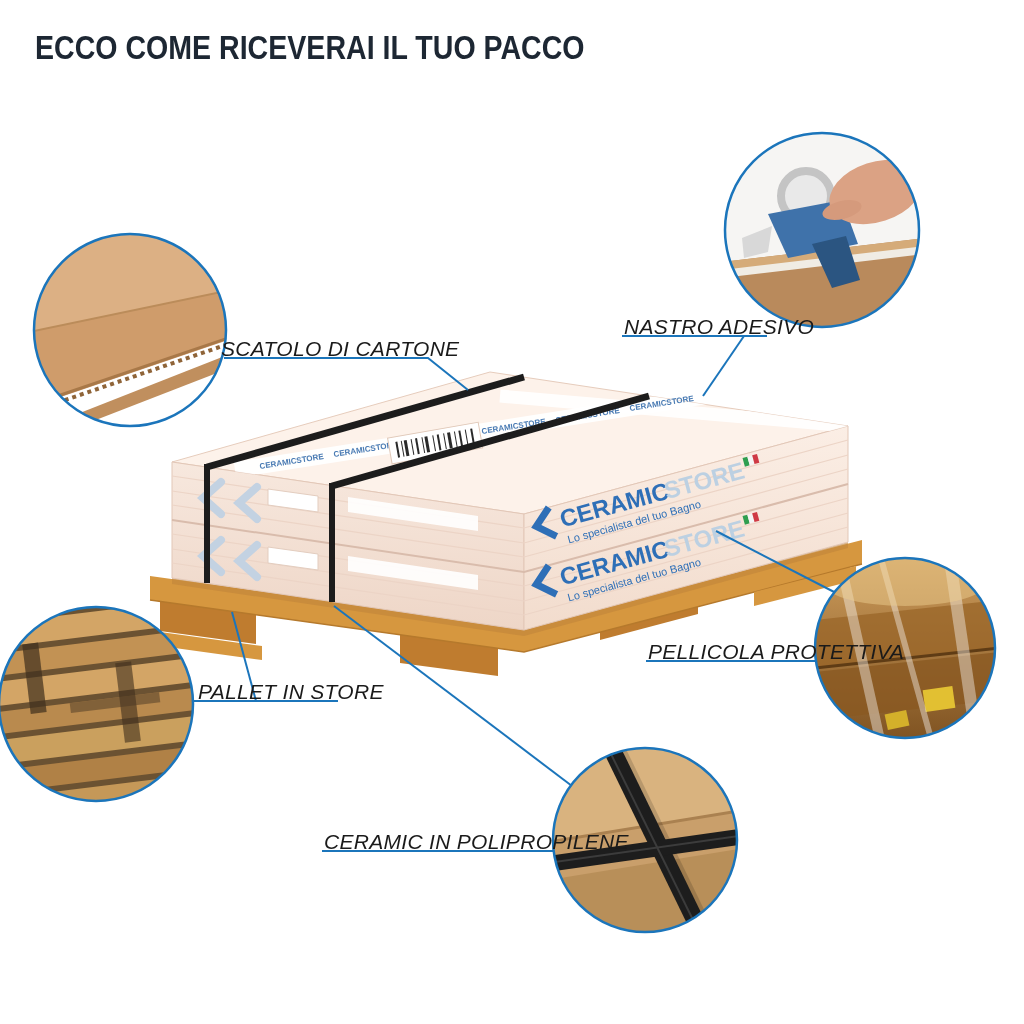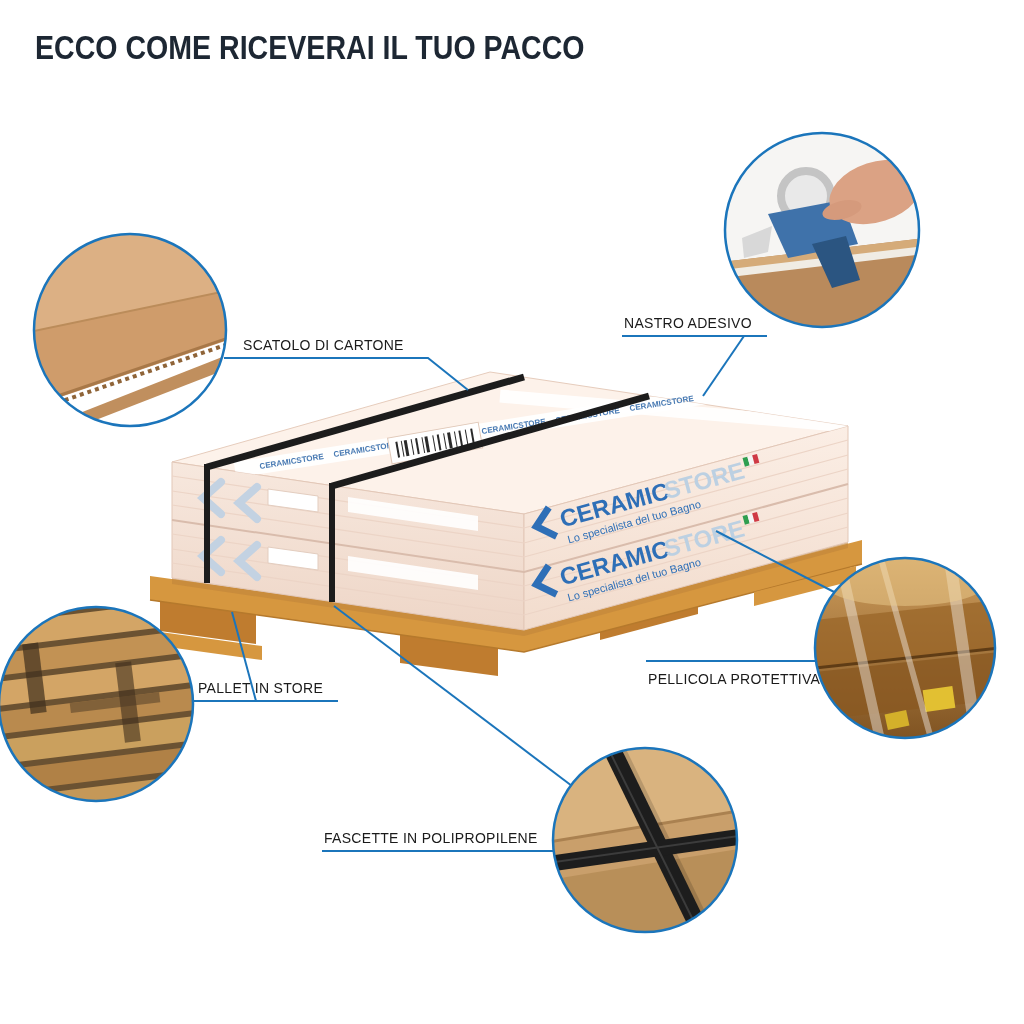--- a/index.html
+++ b/index.html
@@ -1,21 +1,21 @@
 <!DOCTYPE html>
 <html><head>
 <meta charset="utf-8">
 <style>
   html,body{margin:0;padding:0;background:#ffffff;}
   .stage{position:relative;width:1024px;height:1024px;background:#ffffff;overflow:hidden;
          font-family:"Liberation Sans",sans-serif;}
   .stage svg{position:absolute;left:0;top:0;}
   .title{position:absolute;left:35px;top:28px;font-size:34px;font-weight:bold;color:#1d2733;
          white-space:nowrap;transform:scaleX(.84);transform-origin:left top;letter-spacing:0;}
-  .callout-label{position:absolute;font-size:14px;color:#1a1a1a;white-space:nowrap;letter-spacing:.3px;}
+  .callout-label{position:absolute;font-size:21px;color:#1a1a1a;white-space:nowrap;letter-spacing:.3px;font-style:italic;}
 </style>
 </head>
 <body>
 
 <div class="stage">
 
 <svg width="1024" height="1024" viewBox="0 0 1024 1024">
   <defs>
     <clipPath id="clipTop">
           <polygon points="172,462 490,372 848,426 524,514"></polygon>
@@ -250,18 +250,18 @@
       <polygon points="548,856 745,828 745,844 548,872" fill="#1d1d1d"></polygon>
       <line x1="548" y1="863" x2="745" y2="835" stroke="#3c3c3c" stroke-width="2"></line>
       <line x1="610" y1="752" x2="700" y2="934" stroke="#3c3c3c" stroke-width="2"></line>
     </g>
     <circle cx="645" cy="840" r="92" fill="none" stroke="#1b75bb" stroke-width="2.5"></circle>
   </g>
 </svg>
 
   <div class="title">ECCO COME RICEVERAI IL TUO PACCO</div>
 
-  <div class="callout-label" style="left:243px;top:337px">SCATOLO DI CARTONE</div>
+  <div class="callout-label" style="left:221px;top:337px">SCATOLO DI CARTONE</div>
   <div class="callout-label" style="left:624px;top:315px">NASTRO ADESIVO</div>
-  <div class="callout-label" style="left:648px;top:671px">PELLICOLA PROTETTIVA</div>
+  <div class="callout-label" style="left:648px;top:640px">PELLICOLA PROTETTIVA</div>
   <div class="callout-label" style="left:198px;top:680px">PALLET IN STORE</div>
-  <div class="callout-label" style="left:324px;top:830px">FASCETTE IN POLIPROPILENE</div>
+  <div class="callout-label" style="left:324px;top:830px">CERAMIC IN POLIPROPILENE</div>
 </div>
 
 </body></html>

